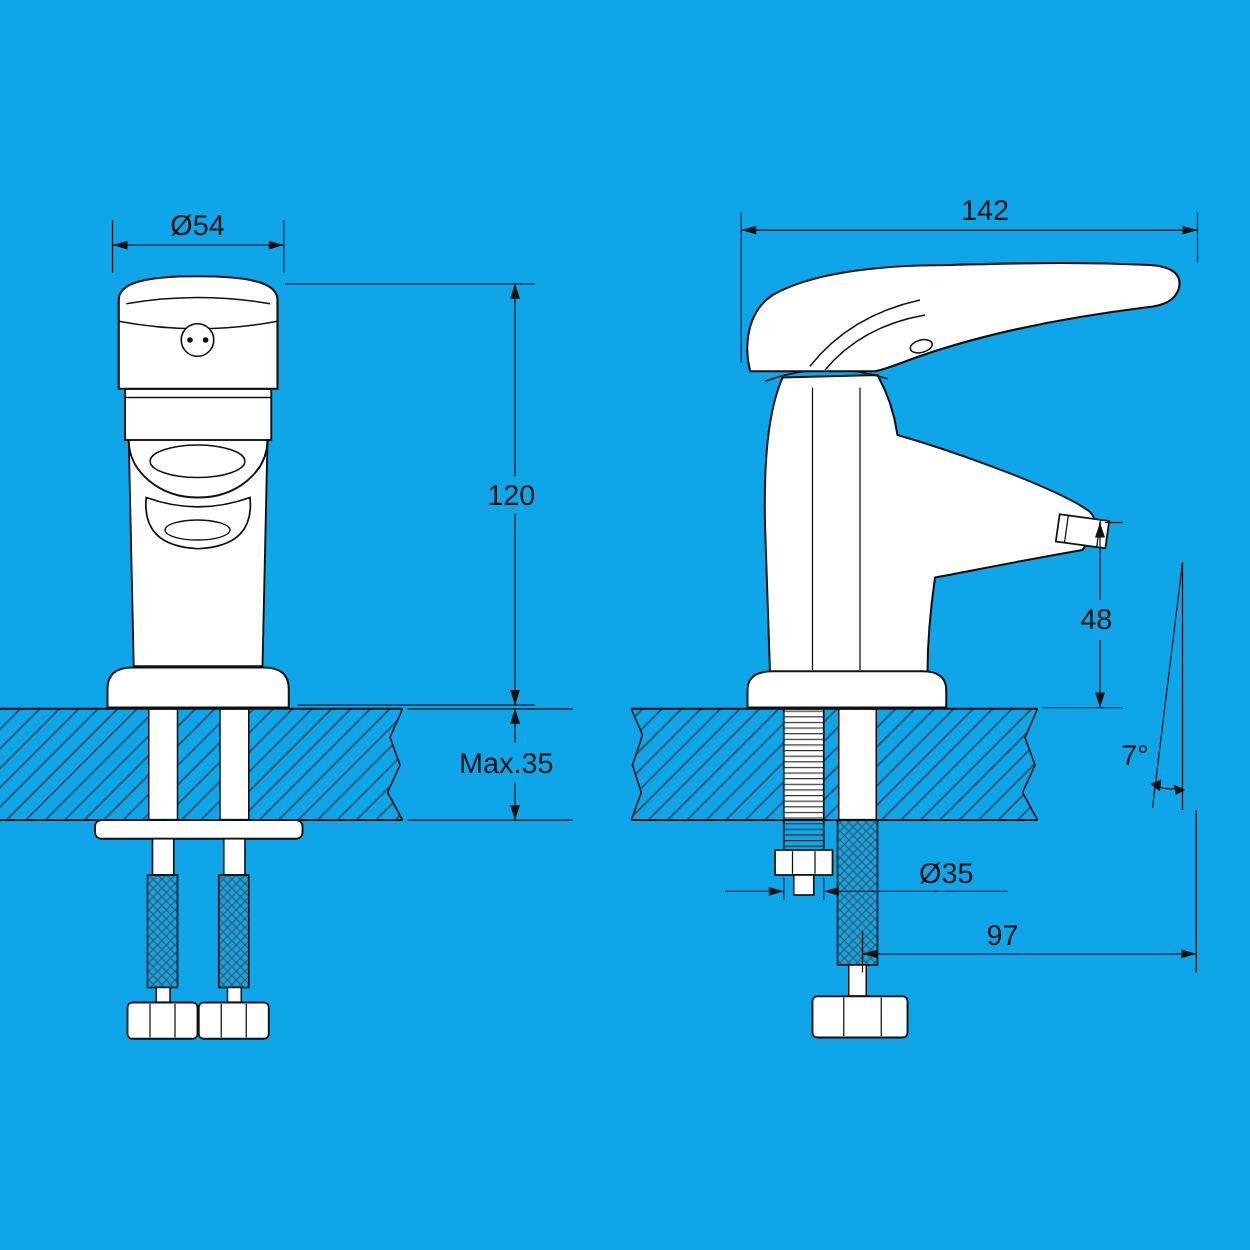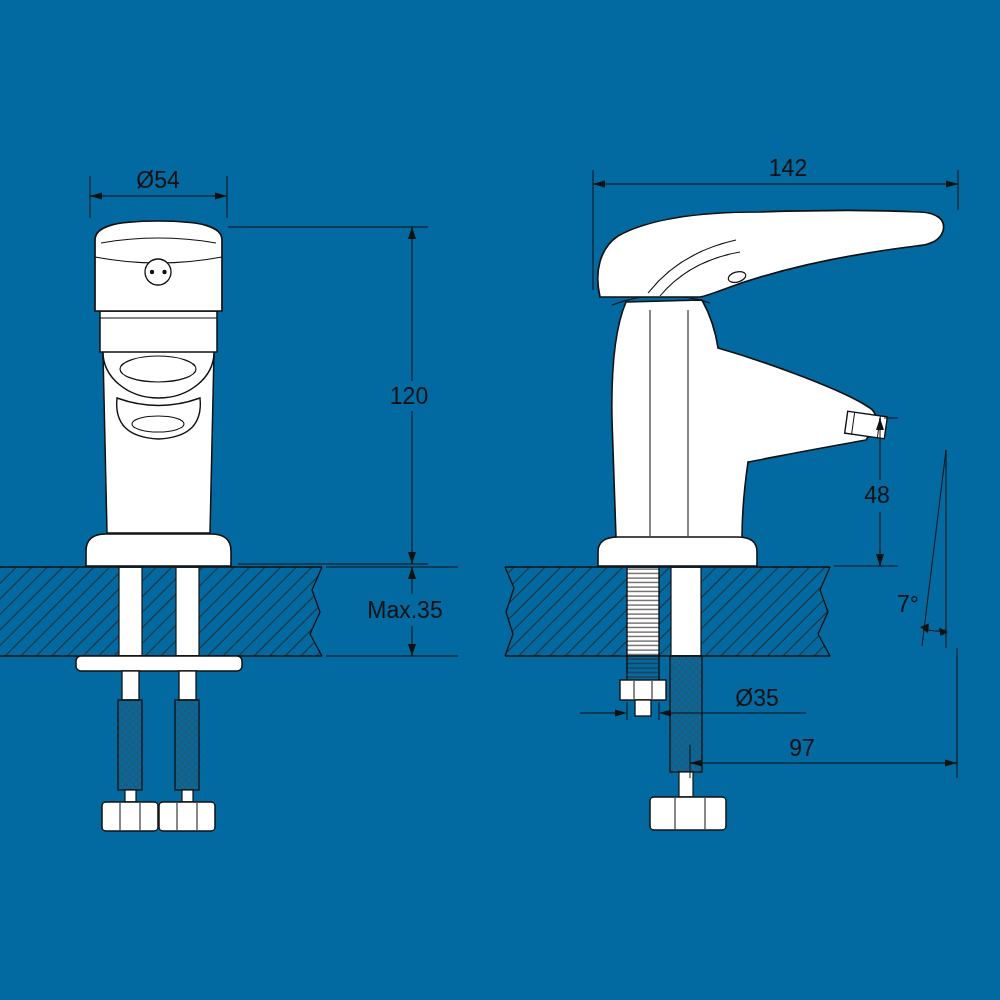--- a/index.html
+++ b/index.html
@@ -1,16 +1,16 @@
 <!DOCTYPE html>
 <html><head>
 <meta charset="utf-8">
 <style>
   html,body{margin:0;padding:0;background:#ffffff;}
-  .canvas{width:1000px;height:1000px;background:#0369a1;position:relative;overflow:hidden;}
+  .canvas{width:1000px;height:1000px;background:#0ea5e9;position:relative;overflow:hidden;}
   svg{display:block;}
   text{font-family:"Liberation Sans","DejaVu Sans",sans-serif;font-size:23px;fill:#111;}
 </style>
 </head>
 <body>
 
 <div class="canvas">
 <svg width="1000" height="1000" viewBox="0 0 1000 1000">
   <defs>
     <pattern id="hatch" patternUnits="userSpaceOnUse" width="11" height="11" patternTransform="rotate(45)">

